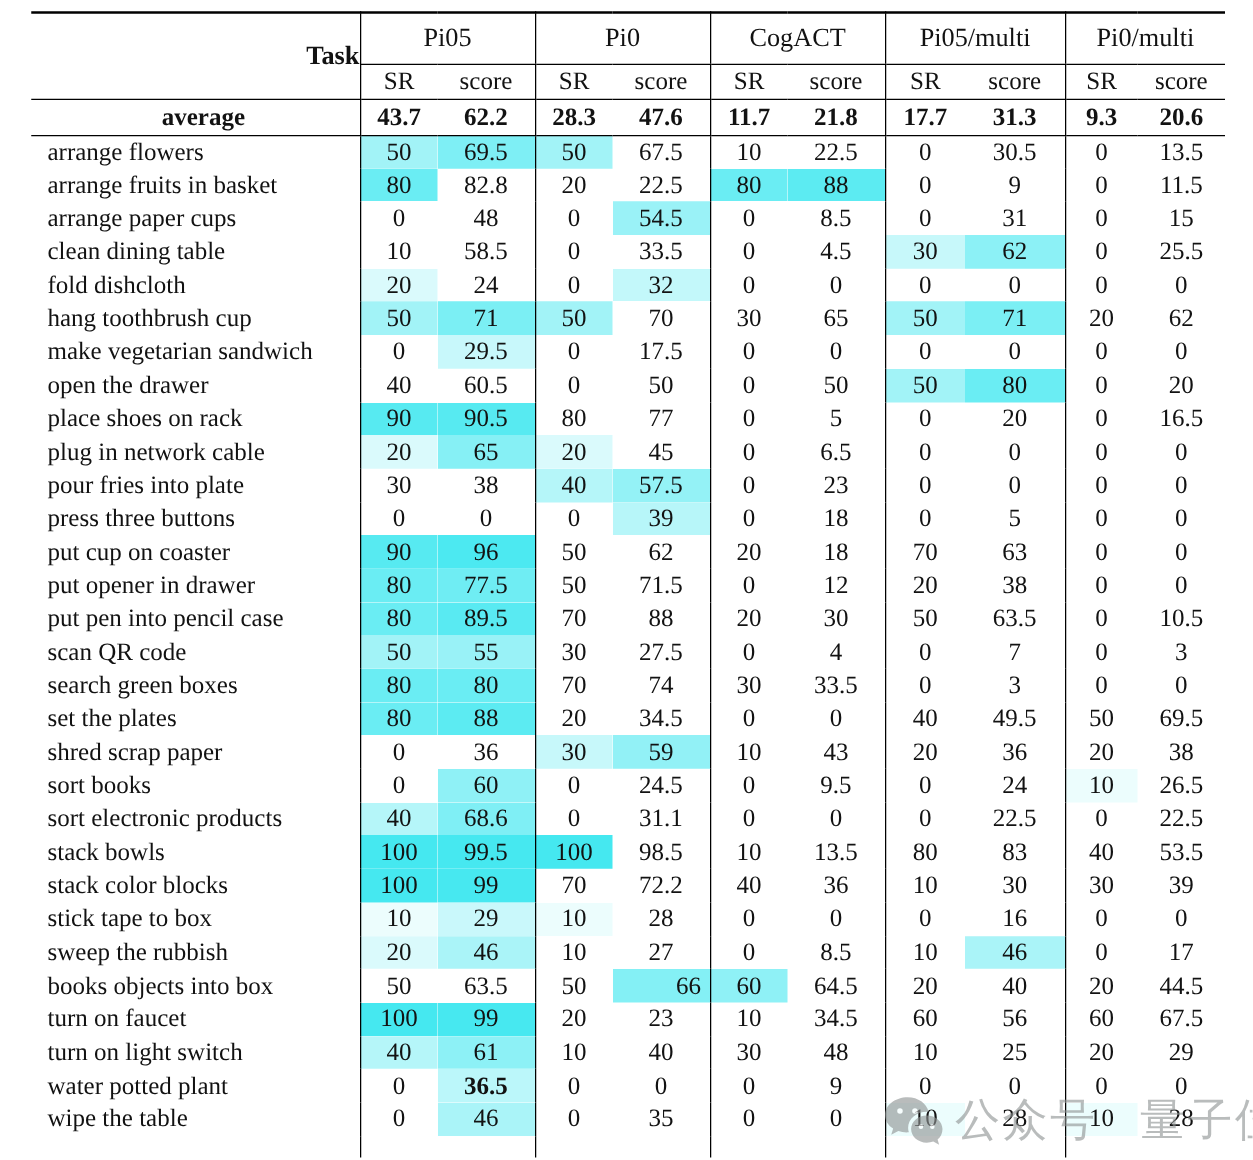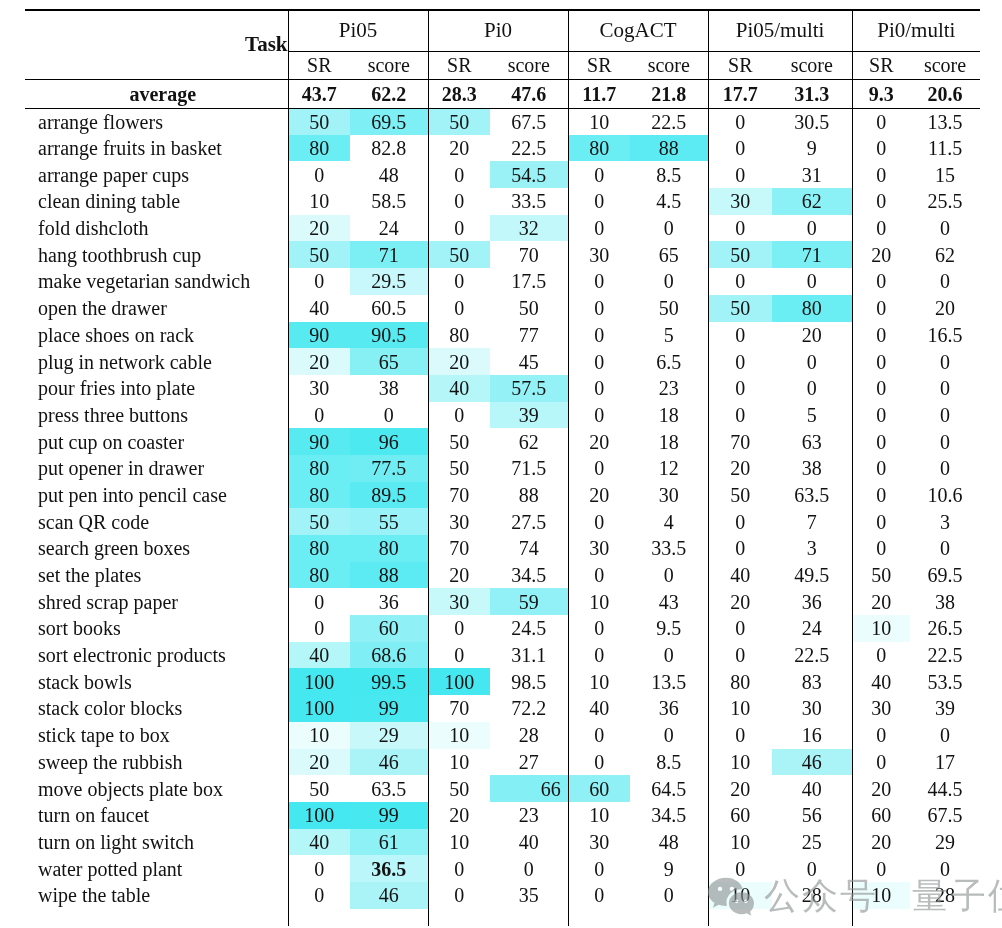--- a/index.html
+++ b/index.html
@@ -310,21 +310,21 @@
         <td class="task-cell">put pen into pencil case</td>
         <td class="gstart" style="background-color: rgba(69, 232, 240, 0.8);">80</td>
         <td class="" style="background-color: rgba(69, 232, 240, 0.894);">89.5</td>
         <td class="gstart">70</td>
         <td class="">88</td>
         <td class="gstart">20</td>
         <td class="">30</td>
         <td class="gstart">50</td>
         <td class="">63.5</td>
         <td class="gstart">0</td>
-        <td class="">10.6</td>
+        <td class="">10.5</td>
       </tr>
       <tr class="data-row">
         <td class="task-cell">scan QR code</td>
         <td class="gstart" style="background-color: rgba(69, 232, 240, 0.5);">50</td>
         <td class="" style="background-color: rgba(69, 232, 240, 0.55);">55</td>
         <td class="gstart">30</td>
         <td class="">27.5</td>
         <td class="gstart">0</td>
         <td class="">4</td>
         <td class="gstart">0</td>
@@ -443,21 +443,21 @@
         <td class="gstart">10</td>
         <td class="">27</td>
         <td class="gstart">0</td>
         <td class="">8.5</td>
         <td class="gstart">10</td>
         <td class="" style="background-color: rgba(69, 232, 240, 0.46);">46</td>
         <td class="gstart">0</td>
         <td class="">17</td>
       </tr>
       <tr class="data-row">
-        <td class="task-cell">move objects plate box</td>
+        <td class="task-cell">books objects into box</td>
         <td class="gstart">50</td>
         <td class="">63.5</td>
         <td class="gstart">50</td>
         <td class="" style="background-color: rgba(69, 232, 240, 0.66); padding-left: 44px;">66</td>
         <td class="gstart" style="background-color: rgba(69, 232, 240, 0.6);">60</td>
         <td class="">64.5</td>
         <td class="gstart">20</td>
         <td class="">40</td>
         <td class="gstart">20</td>
         <td class="">44.5</td>

